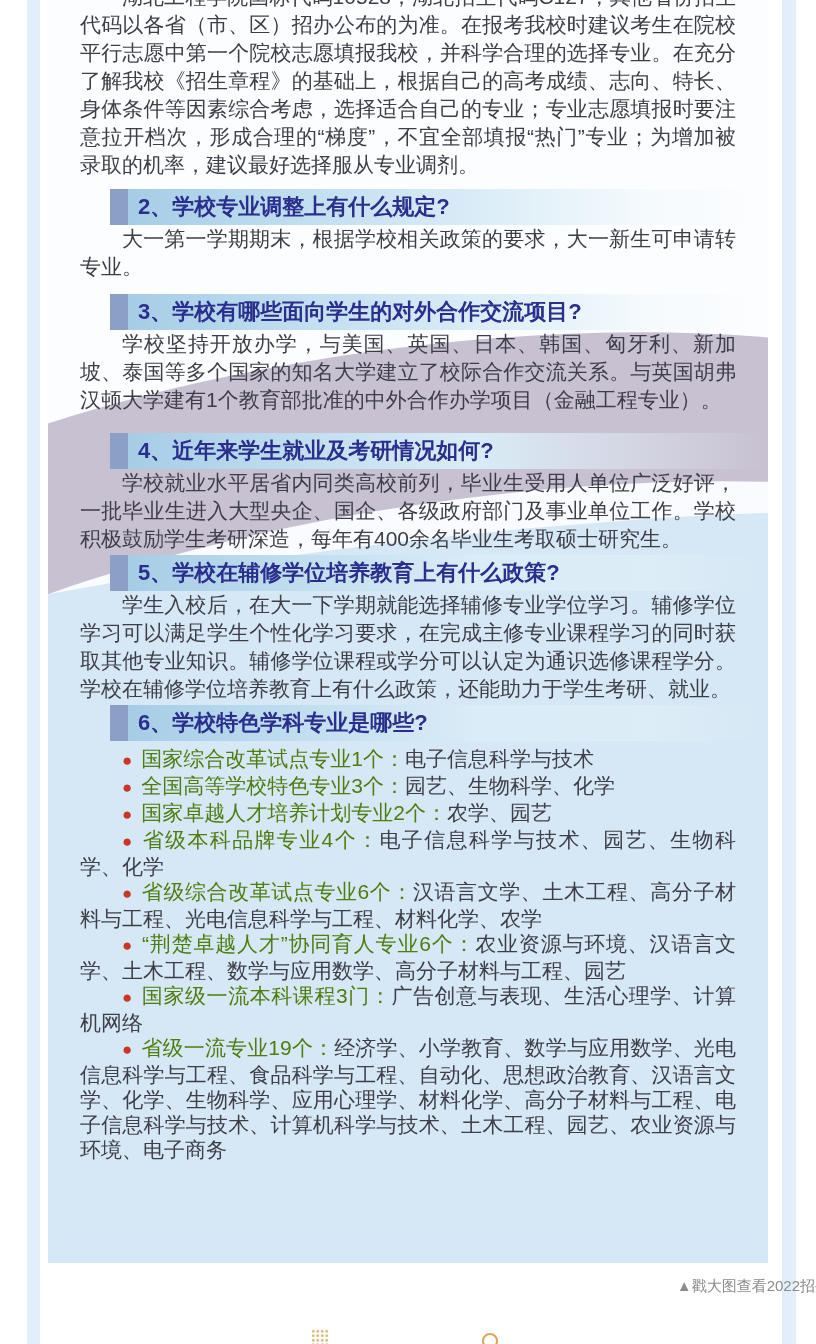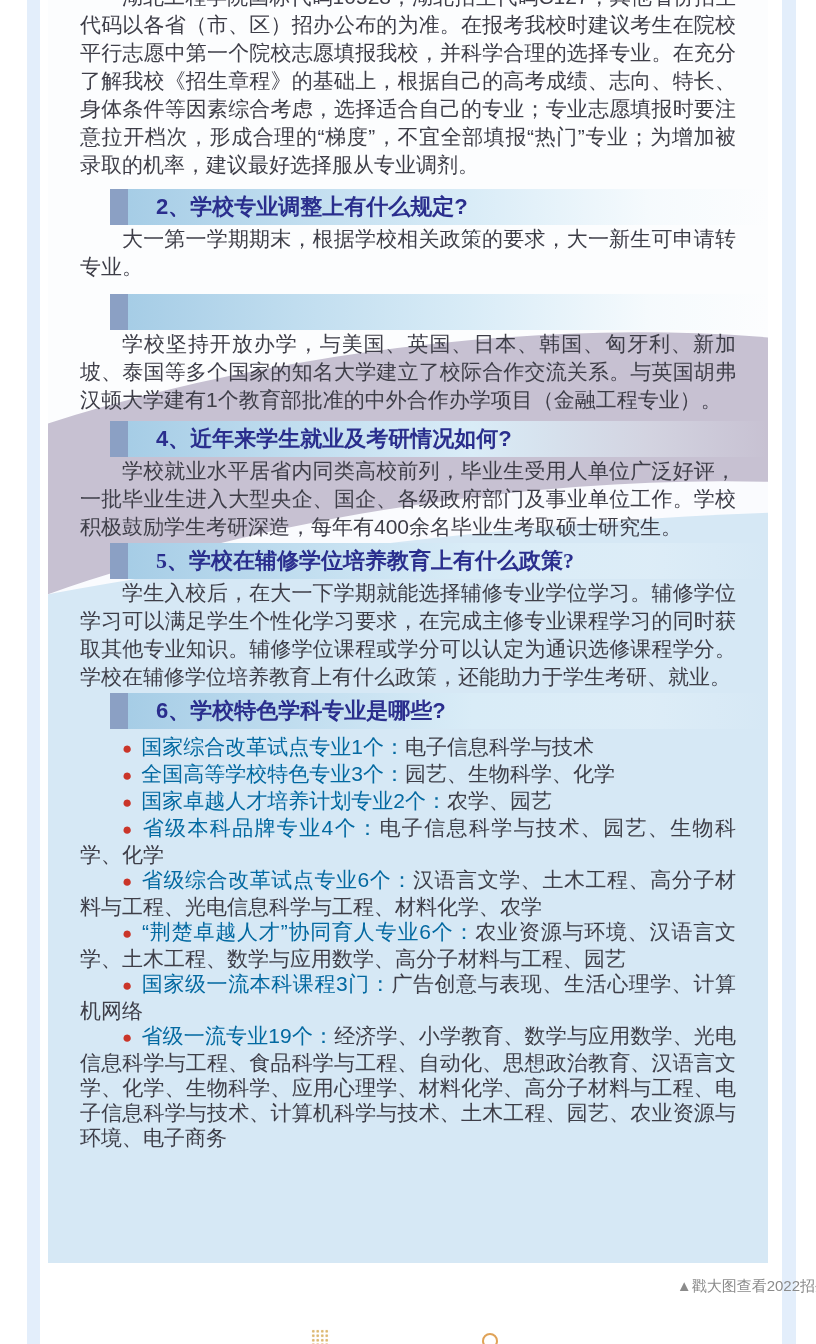--- a/index.html
+++ b/index.html
@@ -38,33 +38,33 @@
     color:#3e3e48;font-size:21px;line-height:28px;text-align:justify;
   }
   .para{margin:0;text-indent:2em;}
   .intro{margin-top:-17px;}
   .bar{
     margin:0 -32px 0 30px;height:36px;display:flex;align-items:center;
     background:linear-gradient(90deg,#a3cbe5 0%,#c0ddef 28%,#d9ecf7 55%,rgba(233,245,251,.35) 82%,rgba(236,247,252,0) 100%);
   }
   .notch{width:18px;height:36px;background:#8ba0c4;flex:0 0 auto;}
   .qa-heading{
-    margin:0;padding-left:28px;font-size:22px;line-height:36px;
+    margin:0;padding-left:10px;font-size:22px;line-height:36px;
     font-weight:bold;color:#2a2e8d;text-indent:0;
   }
   .ans{margin:0 0 0 0;}
   .s2 .bar{margin-top:10px;}
   .s3 .bar{margin-top:13px;}
-  .s4 .bar{margin-top:7px;}
-  .s5 .bar{margin-top:2px;font-family:Liberation Serif, serif;}
+  .s4 .bar{margin-top:19px;}
+  .s5 .bar{margin-top:2px;}
   .s6 .bar{margin-top:2px;}
   .bullets{margin-top:5px;line-height:25px;}
   .bullet{margin:0;text-indent:2em;}
   .dot{color:#ca3529;font-size:17px;margin-right:9px;}
-  .blabel{color:#0369a1;}
+  .blabel{color:#4d7c0f;}
   .caption{
     position:absolute;left:0;top:1276px;width:816px;text-align:right;
     color:#8b8b8b;font-size:15px;line-height:20px;padding-left:44px;
   }
   .dots-decor{
     position:absolute;left:311px;top:1329px;width:19px;height:15px;
     background-image:radial-gradient(#dcb76f 1.2px,rgba(0,0,0,0) 1.4px);
     background-size:4.5px 4.5px;
   }
   .ring-decor{
@@ -91,20 +91,21 @@
       <div class="bar">
         <span class="notch"></span>
         <h2 class="qa-heading">2、学校专业调整上有什么规定?</h2>
       </div>
       <p class="para ans">大一第一学期期末，根据学校相关政策的要求，大一新生可申请转专业。</p>
     </section>
 
     <section class="s3">
       <div class="bar">
         <span class="notch"></span>
+        <h2 class="qa-heading">3、学校有哪些面向学生的对外合作交流项目?</h2>
       </div>
       <p class="para ans">学校坚持开放办学，与美国、英国、日本、韩国、匈牙利、新加坡、泰国等多个国家的知名大学建立了校际合作交流关系。与英国胡弗汉顿大学建有1个教育部批准的中外合作办学项目（金融工程专业）。</p>
     </section>
 
     <section class="s4">
       <div class="bar">
         <span class="notch"></span>
         <h2 class="qa-heading">4、近年来学生就业及考研情况如何?</h2>
       </div>
       <p class="para ans">学校就业水平居省内同类高校前列，毕业生受用人单位广泛好评，一批毕业生进入大型央企、国企、各级政府部门及事业单位工作。学校积极鼓励学生考研深造，每年有400余名毕业生考取硕士研究生。</p>

